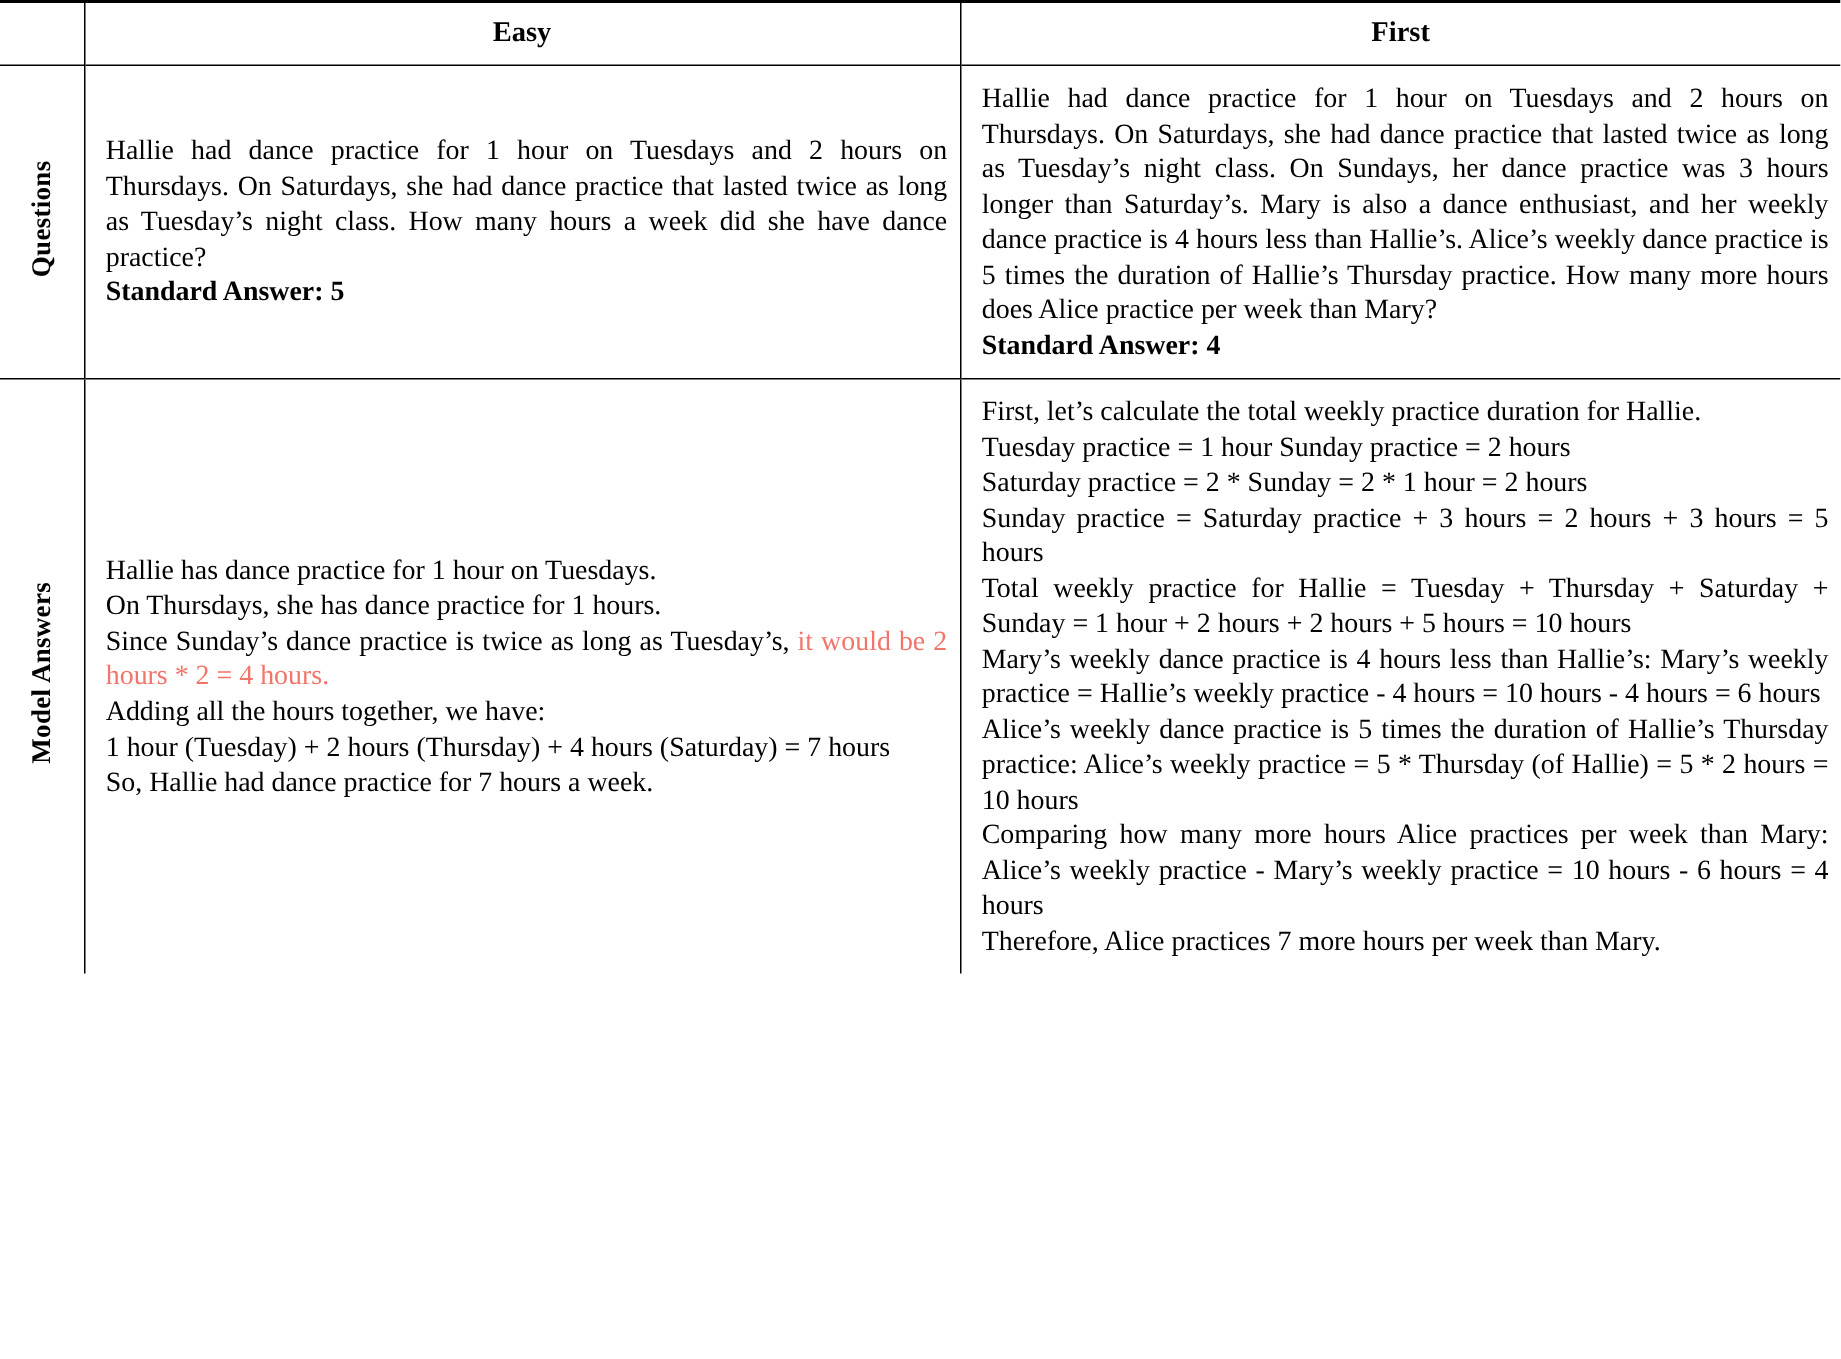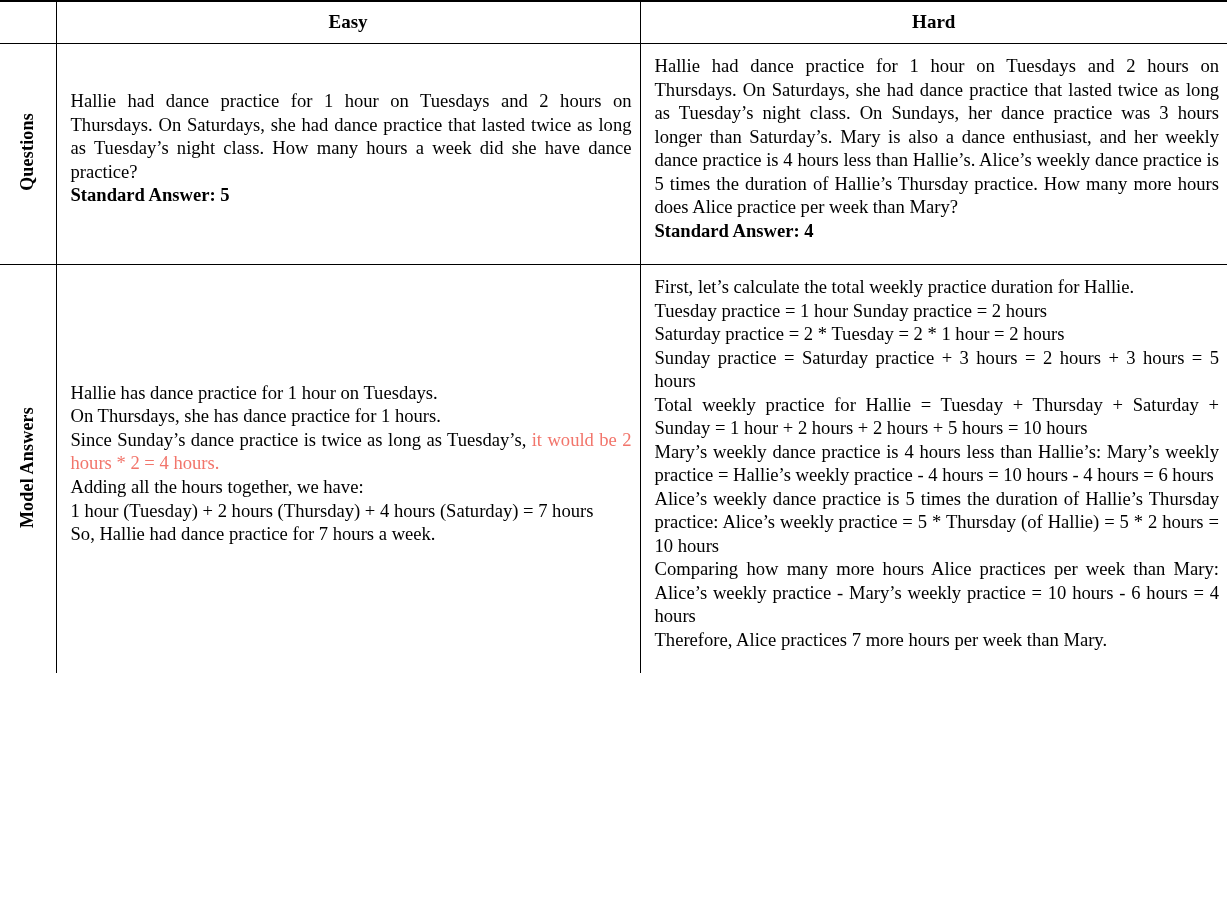--- a/index.html
+++ b/index.html
@@ -62,21 +62,21 @@
     border: none;
     padding: 0;
   }
   tbody td.lbl {
     vertical-align: middle;
     text-align: center;
     padding: 0;
   }
   tbody td.body-cell {
     border-left: 1.3px solid #000;
-    padding: 10px 8px 22px 14px;
+    padding: 10px 8px 10px 14px;
   }
   tbody tr.row-questions td.body-cell.easy { vertical-align: middle; }
   tbody tr.row-questions td.body-cell.hard { vertical-align: top; }
   tbody tr.row-answers td.body-cell.easy { vertical-align: middle; }
   tbody tr.row-answers td.body-cell.hard { vertical-align: top; }
 
   .rotlabel {
     writing-mode: vertical-rl;
     transform: rotate(180deg);
     font-weight: bold;
@@ -117,21 +117,21 @@
       <col class="c-hard">
     </colgroup>
 
     <thead>
       <tr class="divider-row">
         <td colspan="3" class="rule-top"></td>
       </tr>
       <tr>
         <th class="lbl"></th>
         <th class="easy">Easy</th>
-        <th class="hard">Hard</th>
+        <th class="hard">First</th>
       </tr>
       <tr class="divider-row">
         <td colspan="3" class="rule-mid"></td>
       </tr>
     </thead>
 
     <tbody>
 
       <tr class="row-questions">
 
@@ -168,21 +168,21 @@
               <p class="para lastline-left"><span>Adding all the hours together, we have:</span></p>
               <p class="para lastline-left"><span>1 hour (Tuesday) + 2 hours (Thursday) + 4 hours (Saturday) = 7 hours</span></p>
               <p class="para lastline-left"><span>So, Hallie had dance practice for 7 hours a week.</span></p>
             </div>
         </td>
 
         <td class="body-cell hard">
           <div>
               <p class="para lastline-left"><span>First, let’s calculate the total weekly practice duration for Hallie.</span></p>
               <p class="para lastline-left"><span>Tuesday practice = 1 hour Sunday practice = 2 hours</span></p>
-              <p class="para lastline-left"><span>Saturday practice = 2 * Tuesday = 2 * 1 hour = 2 hours</span></p>
+              <p class="para lastline-left"><span>Saturday practice = 2 * Sunday = 2 * 1 hour = 2 hours</span></p>
               <p class="para lastline-left"><span>Sunday practice = Saturday practice + 3 hours = 2 hours + 3 hours = 5 hours</span></p>
               <p class="para lastline-left"><span>Total weekly practice for Hallie = Tuesday + Thursday + Saturday + Sunday = 1 hour + 2 hours + 2 hours + 5 hours = 10 hours</span></p>
               <p class="para lastline-left"><span>Mary’s weekly dance practice is 4 hours less than Hallie’s: Mary’s weekly practice = Hallie’s weekly practice - 4 hours = 10 hours - 4 hours = 6 hours</span></p>
               <p class="para lastline-left"><span>Alice’s weekly dance practice is 5 times the duration of Hallie’s Thursday practice: Alice’s weekly practice = 5 * Thursday (of Hallie) = 5 * 2 hours = 10 hours</span></p>
               <p class="para lastline-left"><span>Comparing how many more hours Alice practices per week than Mary: Alice’s weekly practice - Mary’s weekly practice = 10 hours - 6 hours = 4 hours</span></p>
               <p class="para lastline-left"><span>Therefore, Alice practices 7 more hours per week than Mary.</span></p>
             </div>
         </td>
       </tr>
 

